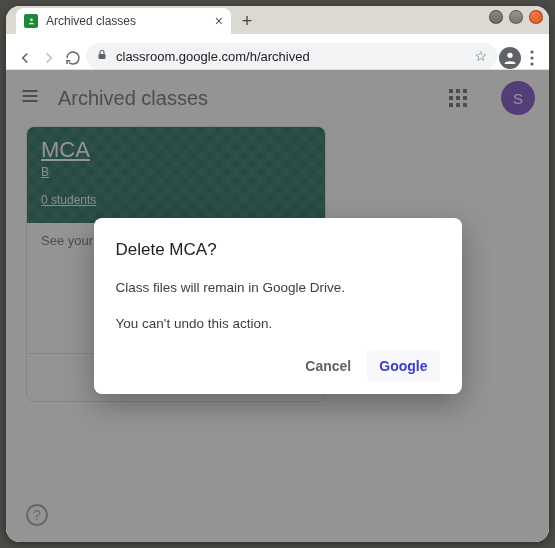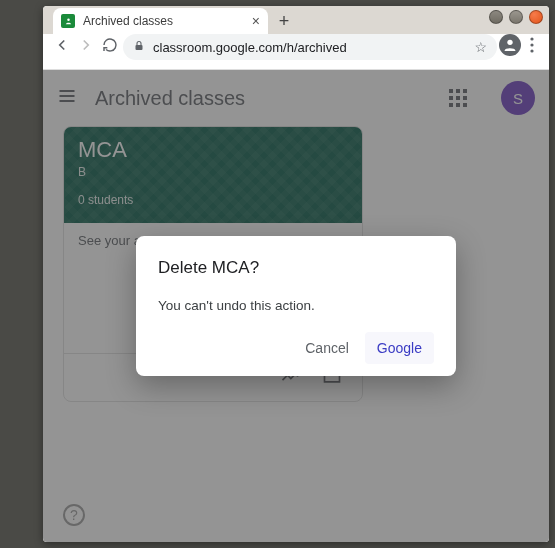--- a/index.html
+++ b/index.html
@@ -1,39 +1,39 @@
 <!DOCTYPE html>
 <html><head>
   <meta charset="utf-8">
   <style>
     * { box-sizing: border-box; margin: 0; padding: 0; font-family: Arial, Roboto, sans-serif; }
     body { width: 555px; height: 548px; background: #4a4a46; overflow: hidden; position: relative; }
 
     .window-frame {
       position: absolute; top: 6px; left: 6px; right: 6px; bottom: 6px;
-      background: #fff; border-radius: 4px; overflow: hidden;
+      background: #fff; border-radius: 14px; overflow: hidden;
       box-shadow: 0 2px 8px rgba(0,0,0,0.4);
-      display: flex; flex-direction: column; margin-left: 37px;
+      display: flex; flex-direction: column;
     }
     
     .titlebar { background: #dcd8d2; height: 28px; display: flex; align-items: flex-end; position: relative; padding-left: 10px; }
     .tab { background: #fff; height: 26px; border-top-left-radius: 8px; border-top-right-radius: 8px; display: flex; align-items: center; padding: 0 8px; gap: 8px; width: 215px; }
     .tab .favicon { width: 14px; height: 14px; background: #1a8a3a; border-radius: 2px; display:flex; align-items:center; justify-content:center; }
     .tab .favicon svg { width:9px; height:9px; }
     .tab .tab-title { font-size: 12px; color: #3c3c3c; flex: 1; white-space: nowrap; overflow: hidden; }
     .tab .close { font-size: 14px; color: #555; cursor: pointer; }
     .newtab-btn { width: 24px; height: 24px; display:flex; align-items:center; justify-content:center; margin-left: 4px; margin-bottom:1px; color:#444; cursor:pointer; font-size:18px; }
     .win-controls { position: absolute; right: 6px; top: 4px; display: flex; gap: 6px; }
     .win-btn { width: 14px; height: 14px; border-radius: 50%; border: 1px solid rgba(0,0,0,0.3); }
     .win-min { background: linear-gradient(#8c8880,#6f6b62); }
     .win-max { background: linear-gradient(#9a968e,#7a766d); }
     .win-close { background: radial-gradient(circle at 35% 30%, #f77b4a, #e2551b); }
 
     
-    .addrbar { height: 36px; background: #fff; display: flex; align-items: flex-start; padding: 0 8px; gap: 2px; border-bottom: 1px solid #ddd; }
+    .addrbar { height: 36px; background: #fff; display: flex; align-items: flex-end; padding: 0 8px; gap: 2px; border-bottom: 1px solid #ddd; }
     .nav-icon { width:22px; height:22px; display:flex; align-items:center; justify-content:center; color:#5f6368; cursor:pointer; border-radius:50%; }
     .nav-icon.disabled { color: #bdbdbd; cursor: default; }
     .omnibox { flex:1; height:26px; background:#f1f3f4; border-radius:14px; display:flex; align-items:center; padding:0 10px; gap:8px; }
     .omnibox .lock { color:#5f6368; font-size:12px; }
     .omnibox .url { font-size:13px; color:#202124; flex:1; white-space: nowrap; overflow:hidden; }
     .omnibox .star { color:#5f6368; font-size:14px; cursor:pointer; }
     .avatar-chrome { width:22px; height:22px; border-radius:50%; background:#5f6368; display:flex; align-items:center; justify-content:center; }
     .avatar-chrome svg { width:16px; height:16px; fill:#fff; }
     .kebab { width:18px; height:22px; display:flex; align-items:center; justify-content:center; color:#5f6368; cursor:pointer; }
 
@@ -43,39 +43,39 @@
     .hamburger { color:#5f6368; cursor:pointer; }
     .page-title { font-size:20px; color:#5f6368; font-weight:400; }
     .apps-grid { margin-left:auto; margin-right:16px; color:#5f6368; cursor:pointer; }
     .grid9 { display:grid; grid-template-columns:repeat(3,4px); grid-template-rows:repeat(3,4px); gap:3px; }
     .grid9 span { background:#5f6368; width:4px; height:4px; }
     .avatar-circ { width:34px; height:34px; border-radius:50%; background:#6f42c1; color:#fff; display:flex; align-items:center; justify-content:center; font-size:15px; cursor:pointer; }
 
     
     .card-area { padding: 0 20px; }
     .class-card { width:300px; border:1px solid #e0e0e0; border-radius:8px; overflow:hidden; }
-    .card-head { height:96px; background:#0b5c49; background-image: repeating-linear-gradient(45deg, rgba(255,255,255,0.04) 0 6px, transparent 6px 12px), repeating-linear-gradient(-45deg, rgba(255,255,255,0.04) 0 6px, transparent 6px 12px); color:#fff; padding:10px 14px; }
+    .card-head { height:96px; background:#0b5c49; background-image: repeating-linear-gradient(45deg, rgba(255,255,255,0.04) 0 6px, transparent 6px 12px), repeating-linear-gradient(-45deg, rgba(255,255,255,0.04) 0 6px, transparent 6px 12px); color:#fff; padding:10px 14px;text-decoration:underline; }
     .card-head .c-title { font-size:22px; font-weight:400; }
     .card-head .c-sub { font-size:12px; opacity:0.9; margin-top:2px; }
     .card-head .c-stud { font-size:12px; opacity:0.9; margin-top:14px; }
     .card-body { height:130px; padding:10px 14px; font-size:13px; color:#5f6368; }
     .card-footer { height:48px; border-top:1px solid #e0e0e0; display:flex; align-items:center; justify-content:flex-end; gap:22px; padding:0 20px; }
     .foot-icon { color:#5f6368; cursor:pointer; }
     .foot-icon svg { width:20px; height:20px; stroke:#5f6368; fill:none; stroke-width:2; }
 
     .help-btn { position:absolute; left:20px; bottom:16px; width:22px; height:22px; border:2px solid #9e9e9e; color:#9e9e9e; border-radius:50%; display:flex; align-items:center; justify-content:center; font-size:14px; cursor:pointer; }
 
     
     .overlay { position:absolute; inset:0; background:rgba(60,60,60,0.55); display:flex; align-items:center; justify-content:center; }
-    .dialog { width:320px; background:#fff; border-radius:8px; padding:22px 22px 12px 22px; box-shadow:0 10px 30px rgba(0,0,0,0.3); }
+    .dialog { width:368px; background:#fff; border-radius:8px; padding:22px 22px 12px 22px; box-shadow:0 10px 30px rgba(0,0,0,0.3); }
     .dialog h2 { font-size:17px; color:#202124; font-weight:500; margin-bottom:18px; }
     .dialog p { font-size:13.5px; color:#3c4043; line-height:1.45; margin-bottom:16px; }
     .dialog p.bold { font-weight:400; }
     .dialog-actions { display:flex; justify-content:flex-end; gap:4px; margin-top:6px; }
-    .dlg-btn { padding:8px 12px; font-size:14px; font-weight:400; border:none; background:transparent; cursor:pointer; border-radius:4px; }
+    .dlg-btn { padding:8px 12px; font-size:14px; font-weight:700; border:none; background:transparent; cursor:pointer; border-radius:4px; }
     .dlg-btn.cancel { color:#5f6368; }
     .dlg-btn.delete { color:#3b3cc4; background:#f7f7fc; }
   </style>
 </head>
 <body>
 
 <div class="window-frame">
 
   <div class="titlebar">
     <div class="tab">
@@ -186,20 +186,21 @@
           </div>
         </div>
       </div>
     </div>
 
     <div class="help-btn">?</div>
 
     <div class="overlay">
       <div class="dialog">
         <h2>Delete MCA?</h2>
+        <p>Class files will remain in Google Drive.</p>
         <p class="bold">You can't undo this action.</p>
         <div class="dialog-actions">
           <button class="dlg-btn cancel">Cancel</button>
           <button class="dlg-btn delete">Google</button>
         </div>
       </div>
     </div>
   </div>
 </div>
 

